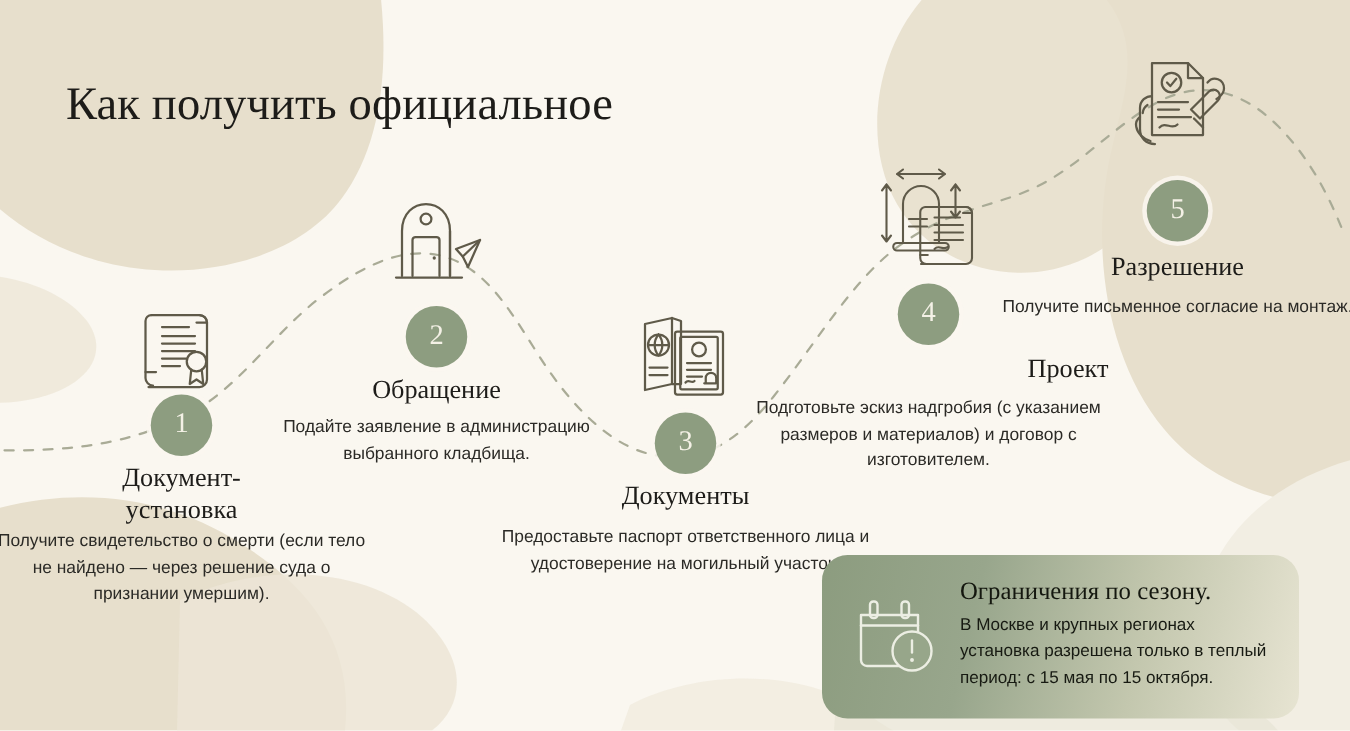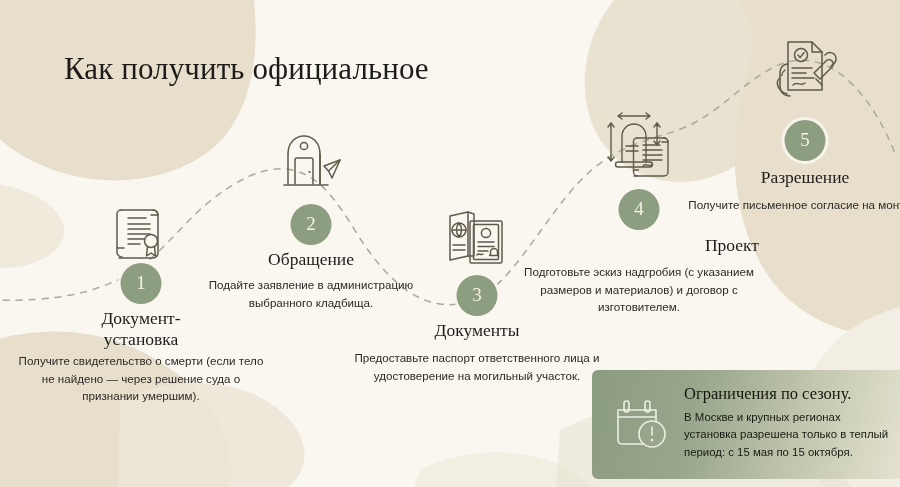--- a/index.html
+++ b/index.html
@@ -7,21 +7,21 @@
     width:900px;height:487px;
     background:#faf7f0;
     font-family:"Liberation Sans", sans-serif;
     overflow:hidden;
     position:relative;
   }
   #stage{position:absolute;inset:0;width:900px;height:487px;overflow:hidden;}
 
   .bg-layer{position:absolute;inset:0;width:900px;height:487px;z-index:0;}
 
-  .content{position:absolute;inset:0;z-index:3;margin-left:20px;}
+  .content{position:absolute;inset:0;z-index:3;}
 
   
   .title{
     position:absolute;left:44px;top:28px;width:470px;
     font-family:"Liberation Serif", serif;
     font-size:31px;line-height:1.26;
     font-weight:400;
     color:#1d1c19;
     letter-spacing:.1px;
   }
@@ -91,22 +91,22 @@
   #step4 .s-desc{top:155px;}
 
   #step5{left:784px;top:30px;width:2px;}
   #step5 .icon{top:0px;}
   #step5 .circle{top:90px;}
   #step5 .s-title{top:137px;}
   #step5 .s-desc{top:166px;}
 
   
   .callout{
-    position:absolute;left:572px;top:370px;width:318px;height:109px;
-    border-radius:6px;
+    position:absolute;left:548px;top:370px;width:318px;height:109px;
+    border-radius:17px;
     background:linear-gradient(103deg,#8c9c7f 0%,#98a68c 32%,#c3c7ae 66%,#e7e4d2 100%);
     z-index:5;
     overflow:hidden;
   }
   .callout .cal-icon{position:absolute;left:20px;top:26px;width:58px;height:56px;}
   .callout .cal-icon svg{display:block;width:100%;height:100%;}
   .callout .c-title{
     position:absolute;left:92px;top:14px;
     font-family:"Liberation Serif", serif;
     font-size:16.5px;color:#14170f;line-height:1.2;

